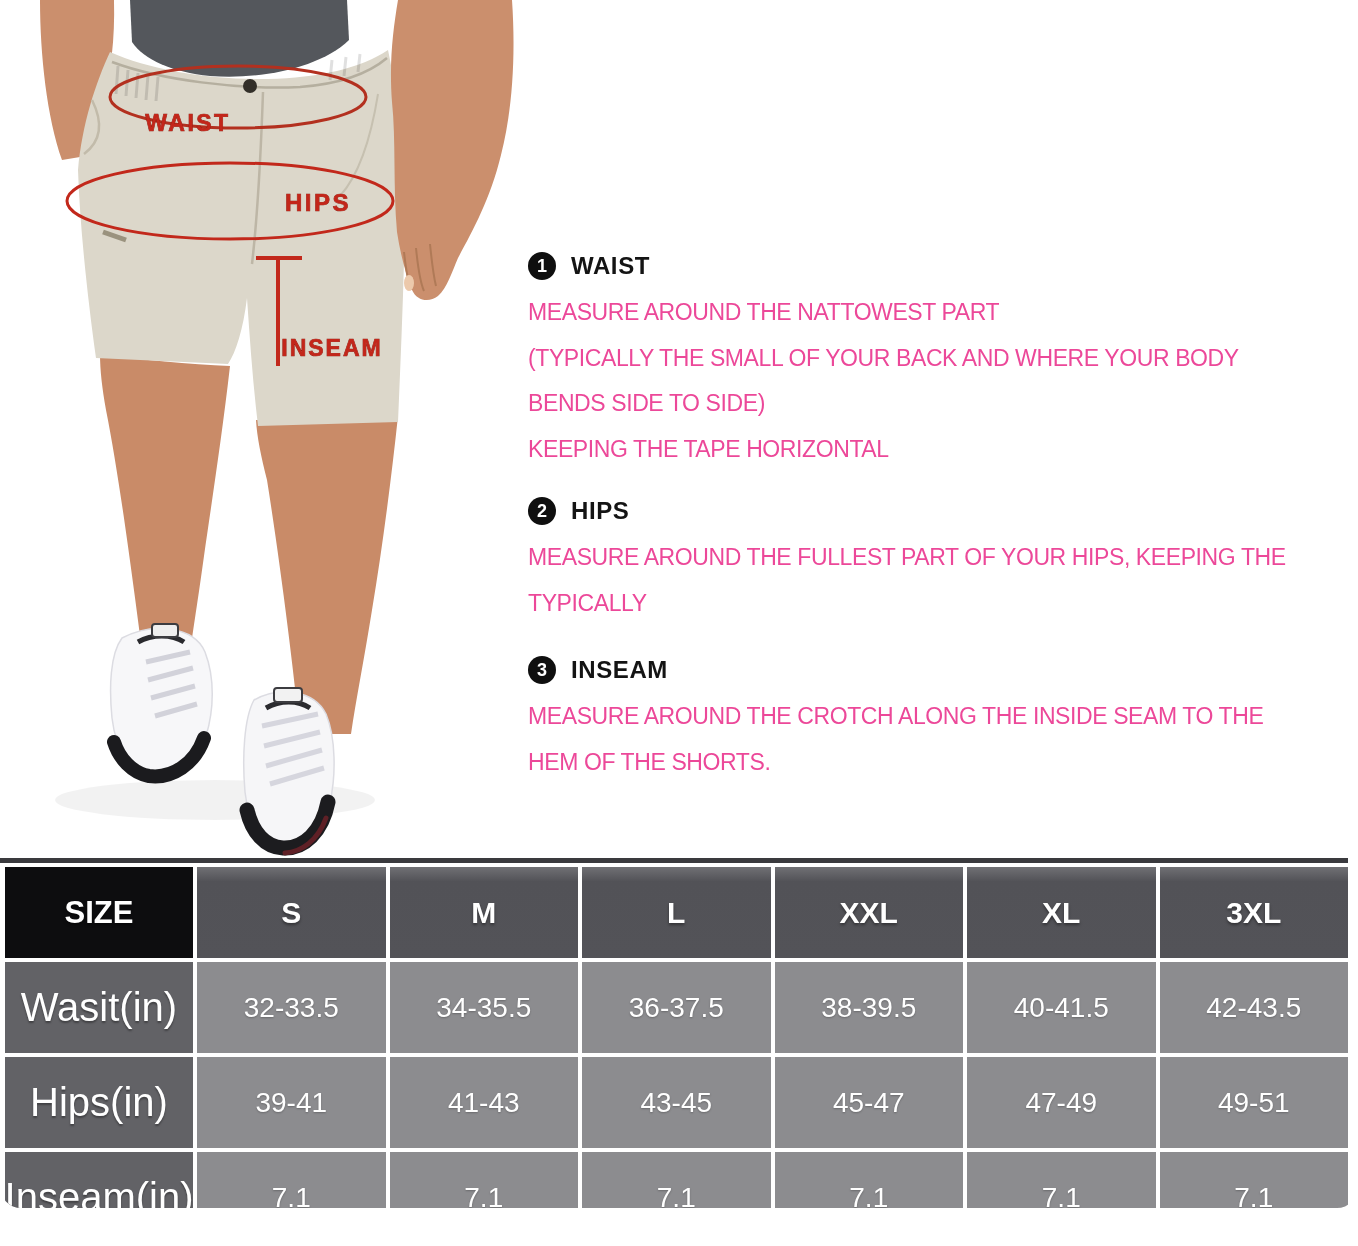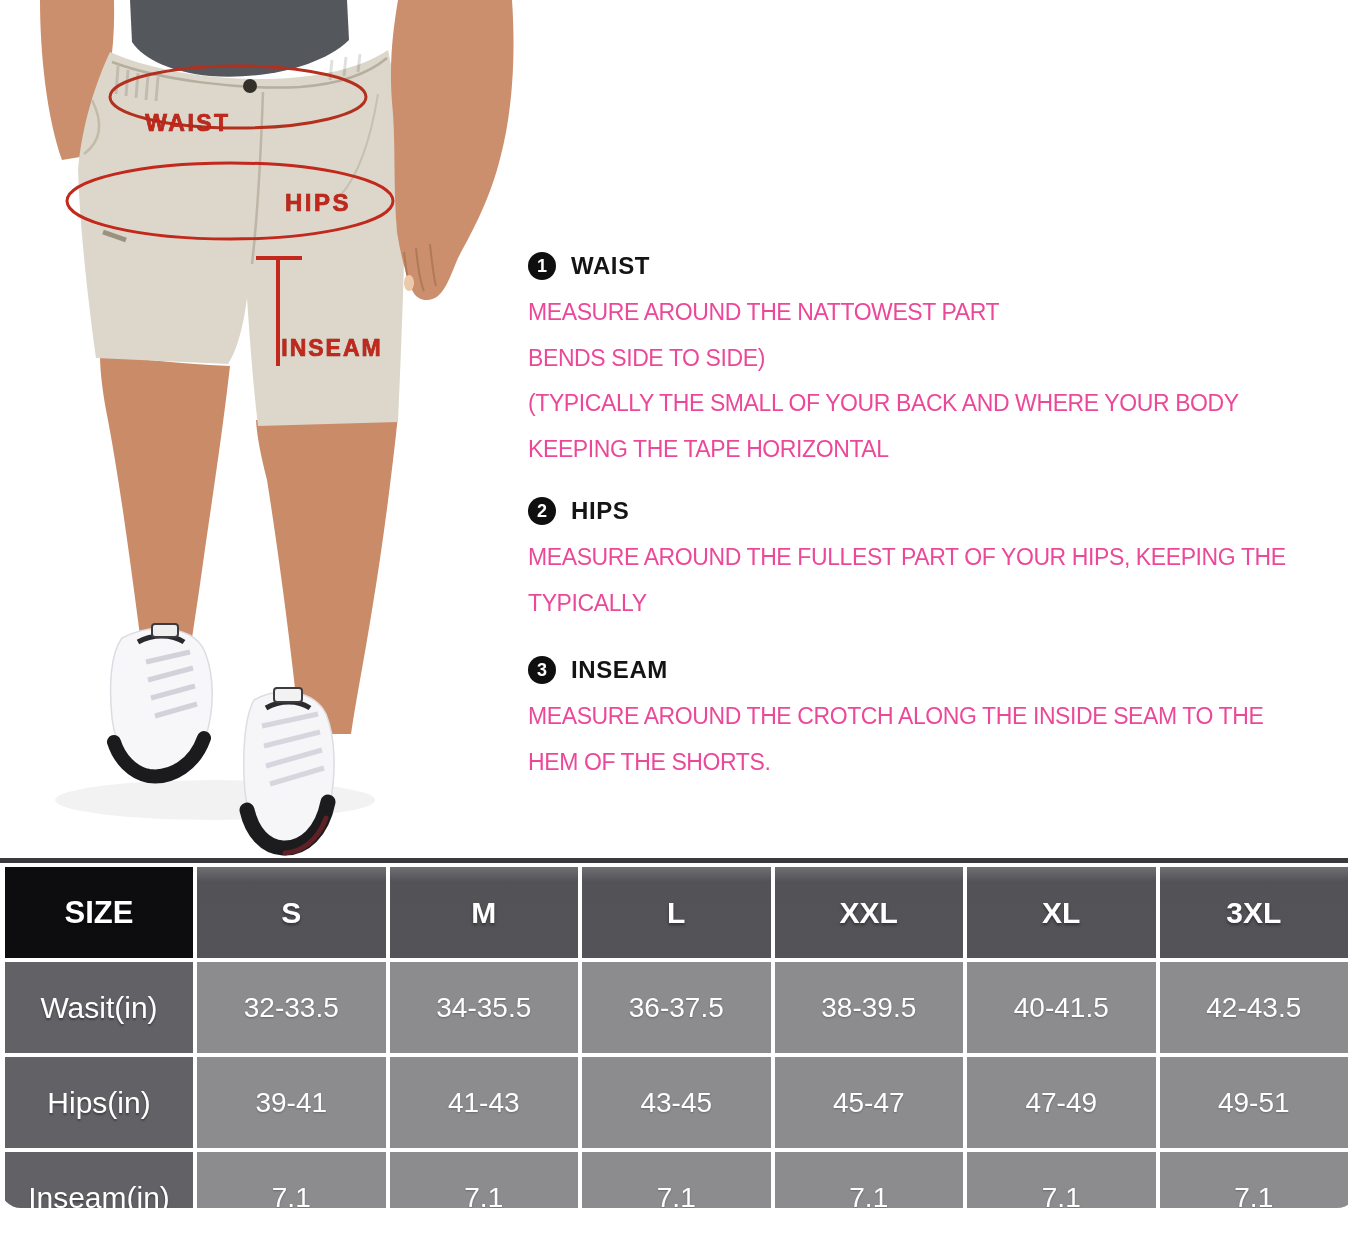--- a/index.html
+++ b/index.html
@@ -27,21 +27,21 @@
   .table-wrap { position:absolute; left:0; top:858px; width:1348px; height:388px;
                 background:#fff; border-top:5px solid #3a3a3e; padding:4px 0 3px 5px; }
   .size-grid { display:grid; width:100%; height:100%;
                grid-template-columns:188px repeat(6, 1fr);
                grid-template-rows:repeat(4, 1fr); gap:4px; }
   .cell { display:flex; align-items:center; justify-content:center; color:#fff; }
   .c-corner { background:#0d0d0f; font-size:31px; font-weight:700;
               text-shadow:0 2px 3px rgba(0,0,0,.5); }
   .c-head { background:linear-gradient(180deg,#707074 0%,#525257 16%,#535358 100%);
             font-size:30px; font-weight:700; text-shadow:0 2px 3px rgba(0,0,0,.4); }
-  .c-label { background:#626266; font-size:30px; font-weight:400;
+  .c-label { background:#626266; font-size:40px; font-weight:400;
              text-shadow:0 2px 2px rgba(0,0,0,.35); }
   .c-val { background:#8c8c8f; font-size:28px; font-weight:400;
            text-shadow:0 1px 2px rgba(0,0,0,.25); }
 </style>
 </head>
 <body>
 
 <div class="page">
 
   <div class="figure">
@@ -94,22 +94,22 @@
       <text x="332" y="356" text-anchor="middle" font-size="23" font-weight="700" letter-spacing="2" fill="#c3261a" stroke="#8a1b10" stroke-width="0.7" paint-order="stroke">INSEAM</text>
     </svg>
   </div>
 
   <div class="sec sec-1">
     <div class="sec-head">
       <span class="badge">1</span>
       <span class="sec-title">WAIST</span>
     </div>
     <p class="line">MEASURE AROUND THE NATTOWEST PART</p>
+    <p class="line">(TYPICALLY THE SMALL OF YOUR BACK AND WHERE YOUR BODY</p>
     <p class="line">BENDS SIDE TO SIDE)</p>
-    <p class="line">(TYPICALLY THE SMALL OF YOUR BACK AND WHERE YOUR BODY</p>
     <p class="line">KEEPING THE TAPE HORIZONTAL</p>
   </div>
 
   <div class="sec sec-2">
     <div class="sec-head">
       <span class="badge">2</span>
       <span class="sec-title">HIPS</span>
     </div>
     <p class="line">MEASURE AROUND THE FULLEST PART OF YOUR HIPS, KEEPING THE</p>
     <p class="line">TYPICALLY</p>

